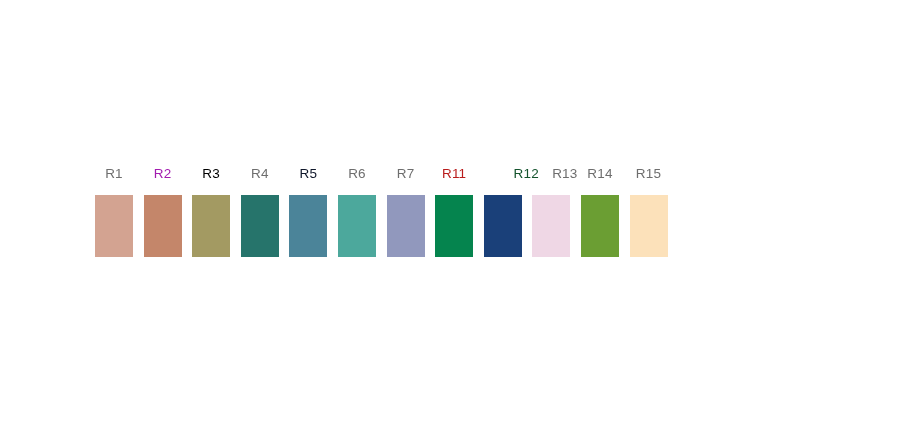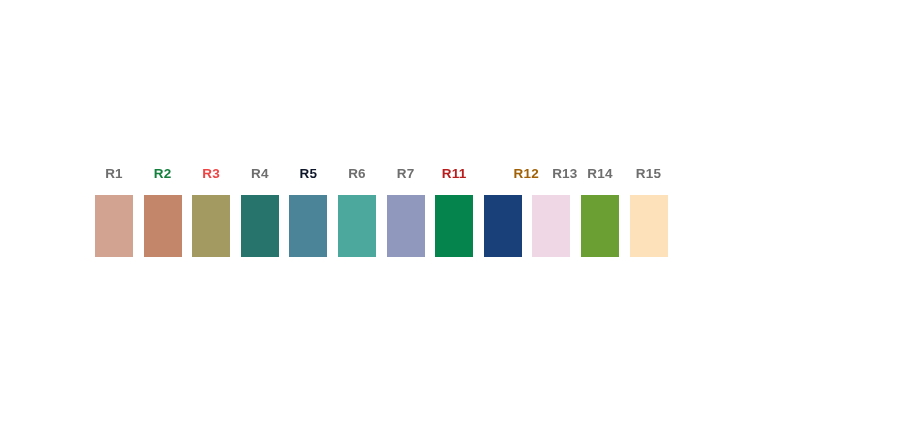--- a/index.html
+++ b/index.html
@@ -13,21 +13,20 @@
     background: #ffffff;
     font-family: "Liberation Sans", sans-serif;
     overflow: hidden;
   }
 
   #palette-canvas {
     position: relative;
     width: 856px;
     height: 427px;
     background: #ffffff;
-    font-weight: bold;
   }
 
   #swatch-row {
     position: absolute;
     left: 95px;
     top: 166px;
     display: flex;
     flex-direction: row;
     align-items: flex-start;
     gap: 10.6px;
@@ -61,25 +60,25 @@
 </head>
 <body style="background-color: rgb(255, 255, 255);">
 
 <div id="palette-canvas" style="background-color: rgb(255, 255, 255);">
   <div id="swatch-row">
       <div class="swatch-cell">
         <div class="swatch-label" style="color: rgb(110, 110, 110);">R1</div>
         <div class="swatch-chip" style="background-color: rgb(211, 163, 145);"></div>
       </div>
       <div class="swatch-cell">
-        <div class="swatch-label" style="color: #15803d;">R2</div>
+        <div class="swatch-label" style="color: #a21caf;">R2</div>
         <div class="swatch-chip" style="background-color: rgb(196, 134, 106);"></div>
       </div>
       <div class="swatch-cell">
-        <div class="swatch-label" style="color: #ef4444; text-align: center;">R3</div>
+        <div class="swatch-label" style="color: #000000; text-align: center;">R3</div>
         <div class="swatch-chip" style="background-color: rgb(163, 154, 98);"></div>
       </div>
       <div class="swatch-cell">
         <div class="swatch-label" style="color: rgb(110, 110, 110);">R4</div>
         <div class="swatch-chip" style="background-color: rgb(38, 116, 107);"></div>
       </div>
       <div class="swatch-cell">
         <div class="swatch-label" style="color: #0f172a;">R5</div>
         <div class="swatch-chip" style="background-color: rgb(75, 132, 153);"></div>
       </div>
@@ -89,21 +88,21 @@
       </div>
       <div class="swatch-cell">
         <div class="swatch-label" style="color: rgb(110, 110, 110);">R7</div>
         <div class="swatch-chip" style="background-color: rgb(145, 152, 189);"></div>
       </div>
       <div class="swatch-cell">
         <div class="swatch-label" style="color: #b91c1c;">R11</div>
         <div class="swatch-chip" style="background-color: rgb(5, 132, 78);"></div>
       </div>
       <div class="swatch-cell">
-        <div class="swatch-label" style="color: #a16207; padding-left: 47px;">R12</div>
+        <div class="swatch-label" style="color: #14532d; padding-left: 47px;">R12</div>
         <div class="swatch-chip" style="background-color: rgb(26, 64, 121);"></div>
       </div>
       <div class="swatch-cell">
         <div class="swatch-label" style="color: rgb(110, 110, 110); margin-left: 27px;">R13</div>
         <div class="swatch-chip" style="background-color: rgb(239, 215, 229);"></div>
       </div>
       <div class="swatch-cell">
         <div class="swatch-label" style="color: rgb(110, 110, 110);">R14</div>
         <div class="swatch-chip" style="background-color: rgb(107, 158, 51);"></div>
       </div>

